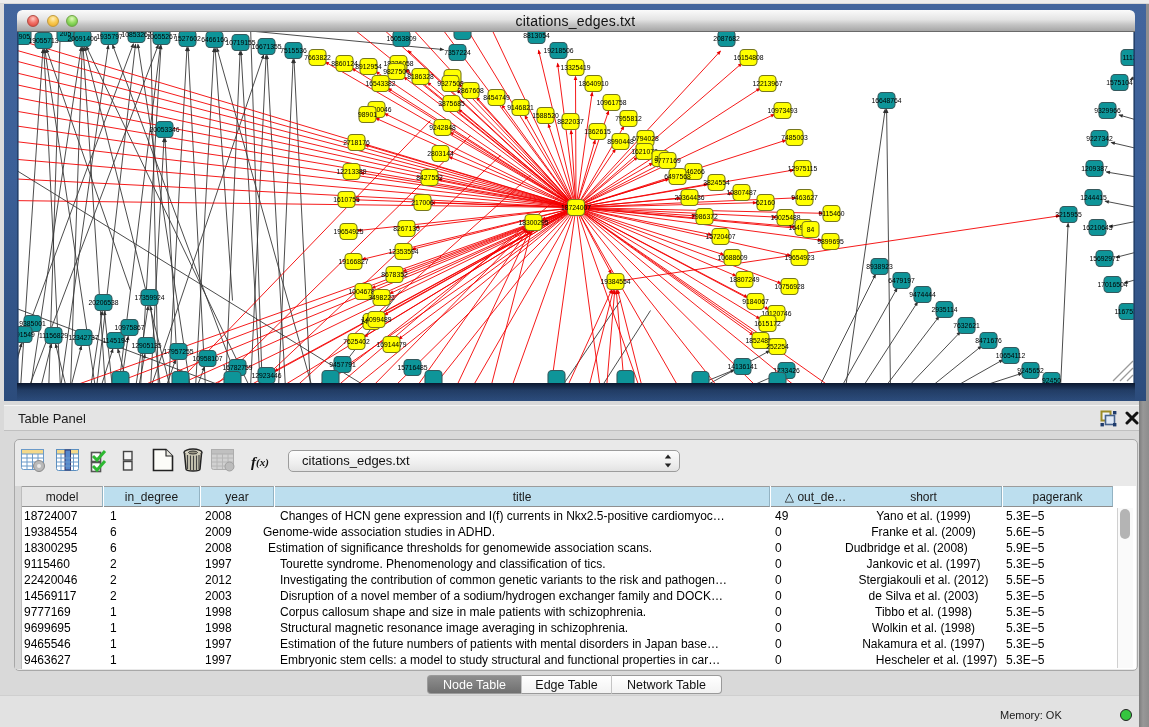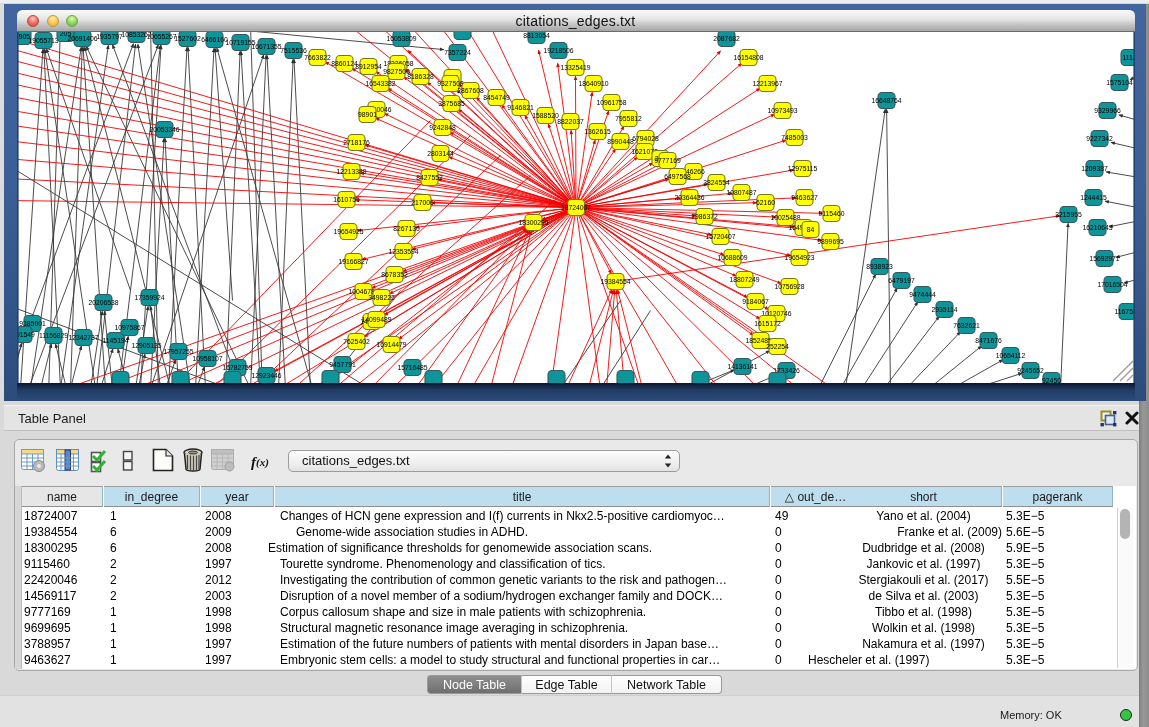--- a/index.html
+++ b/index.html
@@ -608,70 +608,70 @@
   <text x="236" y="19" font-size="11" font-style="italic" font-weight="bold" font-family="Liberation Serif" fill="#111">(x)</text>
 </svg>
 
 <div class="abs" style="left:288px;top:450px;width:392px;height:22px;border:1px solid #9c9c9c;border-radius:5px;background:linear-gradient(180deg,#fdfdfd,#ececec 70%,#e2e2e2)"></div>
 <div class="abs" style="left:302px;top:453px;font-size:13px;color:#111">citations_edges.txt</div>
 <svg class="abs" style="left:662px;top:452px" width="12" height="18">
     <path d="M6,2.5 L9.2,6.5 H2.8 Z" fill="#222"></path>
     <path d="M6,15.5 L2.8,11.5 H9.2 Z" fill="#222"></path>
   </svg>
 
-<div class="abs hdr" style="left:22px;width:81px;background:#e6e6e6">name</div>
+<div class="abs hdr" style="left:22px;width:81px;background:#e6e6e6">model</div>
 <div class="abs hdr" style="left:104px;width:96px">in_degree</div>
 <div class="abs hdr" style="left:201px;width:73px">year</div>
 <div class="abs hdr" style="left:275px;width:495px">title</div>
 <div class="abs hdr" style="left:771px;width:90px">△ out_de…</div>
 <div class="abs hdr" style="left:846px;width:156px">short</div>
 <div class="abs hdr" style="left:1003px;width:110px">pagerank</div>
 <div class="trow" style="top:507.5px">
     <span style="left:24px">18724007</span>
     <span style="left:110px">1</span>
     <span style="left:205px">2008</span>
     <span style="left:280px">Changes of HCN gene expression and I(f) currents in Nkx2.5‑positive cardiomyoc…</span>
     <span style="left:775px">49</span>
-    <span style="left:845px;width:157px;text-align:center">Yano et al. (2004)</span>
+    <span style="left:845px;width:157px;text-align:center">Yano et al. (1999)</span>
     <span style="left:1006px">5.3E−5</span>
   </div>
 <div class="trow" style="top:523.6px">
     <span style="left:24px">19384554</span>
     <span style="left:110px">6</span>
     <span style="left:205px">2009</span>
-    <span style="left:296px">Genome‑wide association studies in ADHD.</span>
-    <span style="left:775px">0</span>
-    <span style="left:845px;width:157px;text-align:right">Franke et al. (2009)</span>
+    <span style="left:263px">Genome‑wide association studies in ADHD.</span>
+    <span style="left:775px">0</span>
+    <span style="left:845px;width:157px;text-align:center">Franke et al. (2009)</span>
     <span style="left:1006px">5.6E−5</span>
   </div>
 <div class="trow" style="top:539.7px">
     <span style="left:24px">18300295</span>
     <span style="left:110px">6</span>
     <span style="left:205px">2008</span>
     <span style="left:268px">Estimation of significance thresholds for genomewide association scans.</span>
     <span style="left:775px">0</span>
-    <span style="left:845px;width:157px;text-align:center">Dudbridge et al. (2008)</span>
+    <span style="left:845px;width:157px;text-align:left">Dudbridge et al. (2008)</span>
     <span style="left:1006px">5.9E−5</span>
   </div>
 <div class="trow" style="top:555.8px">
     <span style="left:24px">9115460</span>
     <span style="left:110px">2</span>
     <span style="left:205px">1997</span>
     <span style="left:280px">Tourette syndrome. Phenomenology and classification of tics.</span>
     <span style="left:775px">0</span>
     <span style="left:845px;width:157px;text-align:center">Jankovic et al. (1997)</span>
     <span style="left:1006px">5.3E−5</span>
   </div>
 <div class="trow" style="top:571.9px">
     <span style="left:24px">22420046</span>
     <span style="left:110px">2</span>
     <span style="left:205px">2012</span>
     <span style="left:280px">Investigating the contribution of common genetic variants to the risk and pathogen…</span>
     <span style="left:775px">0</span>
-    <span style="left:845px;width:157px;text-align:center">Stergiakouli et al. (2017)</span>
+    <span style="left:845px;width:157px;text-align:center">Stergiakouli et al. (2012)</span>
     <span style="left:1006px">5.5E−5</span>
   </div>
 <div class="trow" style="top:588.0px">
     <span style="left:24px">14569117</span>
     <span style="left:110px">2</span>
     <span style="left:205px">2003</span>
     <span style="left:280px">Disruption of a novel member of a sodium/hydrogen exchanger family and DOCK…</span>
     <span style="left:775px">0</span>
     <span style="left:845px;width:157px;text-align:center">de Silva et al. (2003)</span>
     <span style="left:1006px">5.3E−5</span>
@@ -688,35 +688,35 @@
 <div class="trow" style="top:620.2px">
     <span style="left:24px">9699695</span>
     <span style="left:110px">1</span>
     <span style="left:205px">1998</span>
     <span style="left:280px">Structural magnetic resonance image averaging in schizophrenia.</span>
     <span style="left:775px">0</span>
     <span style="left:845px;width:157px;text-align:center">Wolkin et al. (1998)</span>
     <span style="left:1006px">5.3E−5</span>
   </div>
 <div class="trow" style="top:636.3px">
-    <span style="left:24px">3788957</span>
+    <span style="left:24px">9465546</span>
     <span style="left:110px">1</span>
     <span style="left:205px">1997</span>
     <span style="left:280px">Estimation of the future numbers of patients with mental disorders in Japan base…</span>
     <span style="left:775px">0</span>
     <span style="left:845px;width:157px;text-align:center">Nakamura et al. (1997)</span>
     <span style="left:1006px">5.3E−5</span>
   </div>
 <div class="trow" style="top:652.4px">
     <span style="left:24px">9463627</span>
     <span style="left:110px">1</span>
     <span style="left:205px">1997</span>
     <span style="left:280px">Embryonic stem cells: a model to study structural and functional properties in car…</span>
     <span style="left:775px">0</span>
-    <span style="left:808px;width:157px;text-align:left">Hescheler et al. (1997)</span>
+    <span style="left:858px;width:157px;text-align:center">Hescheler et al. (1997)</span>
     <span style="left:1006px">5.3E−5</span>
   </div>
 <div class="abs sb"></div>
 <div class="abs thumb"></div>
 
 <div class="abs seg" style="left:427px;width:94px;background:linear-gradient(180deg,#8f8f8f,#6f6f6f);color:#fff;border-left:1px solid #9a9a9a;border-radius:4px 0 0 4px">Node Table</div>
 <div class="abs seg" style="left:521px;width:90px;background:linear-gradient(180deg,#ffffff,#f2f2f2);color:#111;border-left:1px solid #c4c4c4">Edge Table</div>
 <div class="abs seg" style="left:611px;width:111px;background:linear-gradient(180deg,#ffffff,#f2f2f2);color:#111;border-left:1px solid #c4c4c4;border-right:1px solid #9a9a9a;border-radius:0 4px 4px 0">Network Table</div>
 <div class="abs mem">Memory: OK</div>
 <div class="abs" style="left:1120px;top:709px;width:12px;height:12px;border-radius:50%;background:#35c63f;border:1.5px solid #222"></div>

